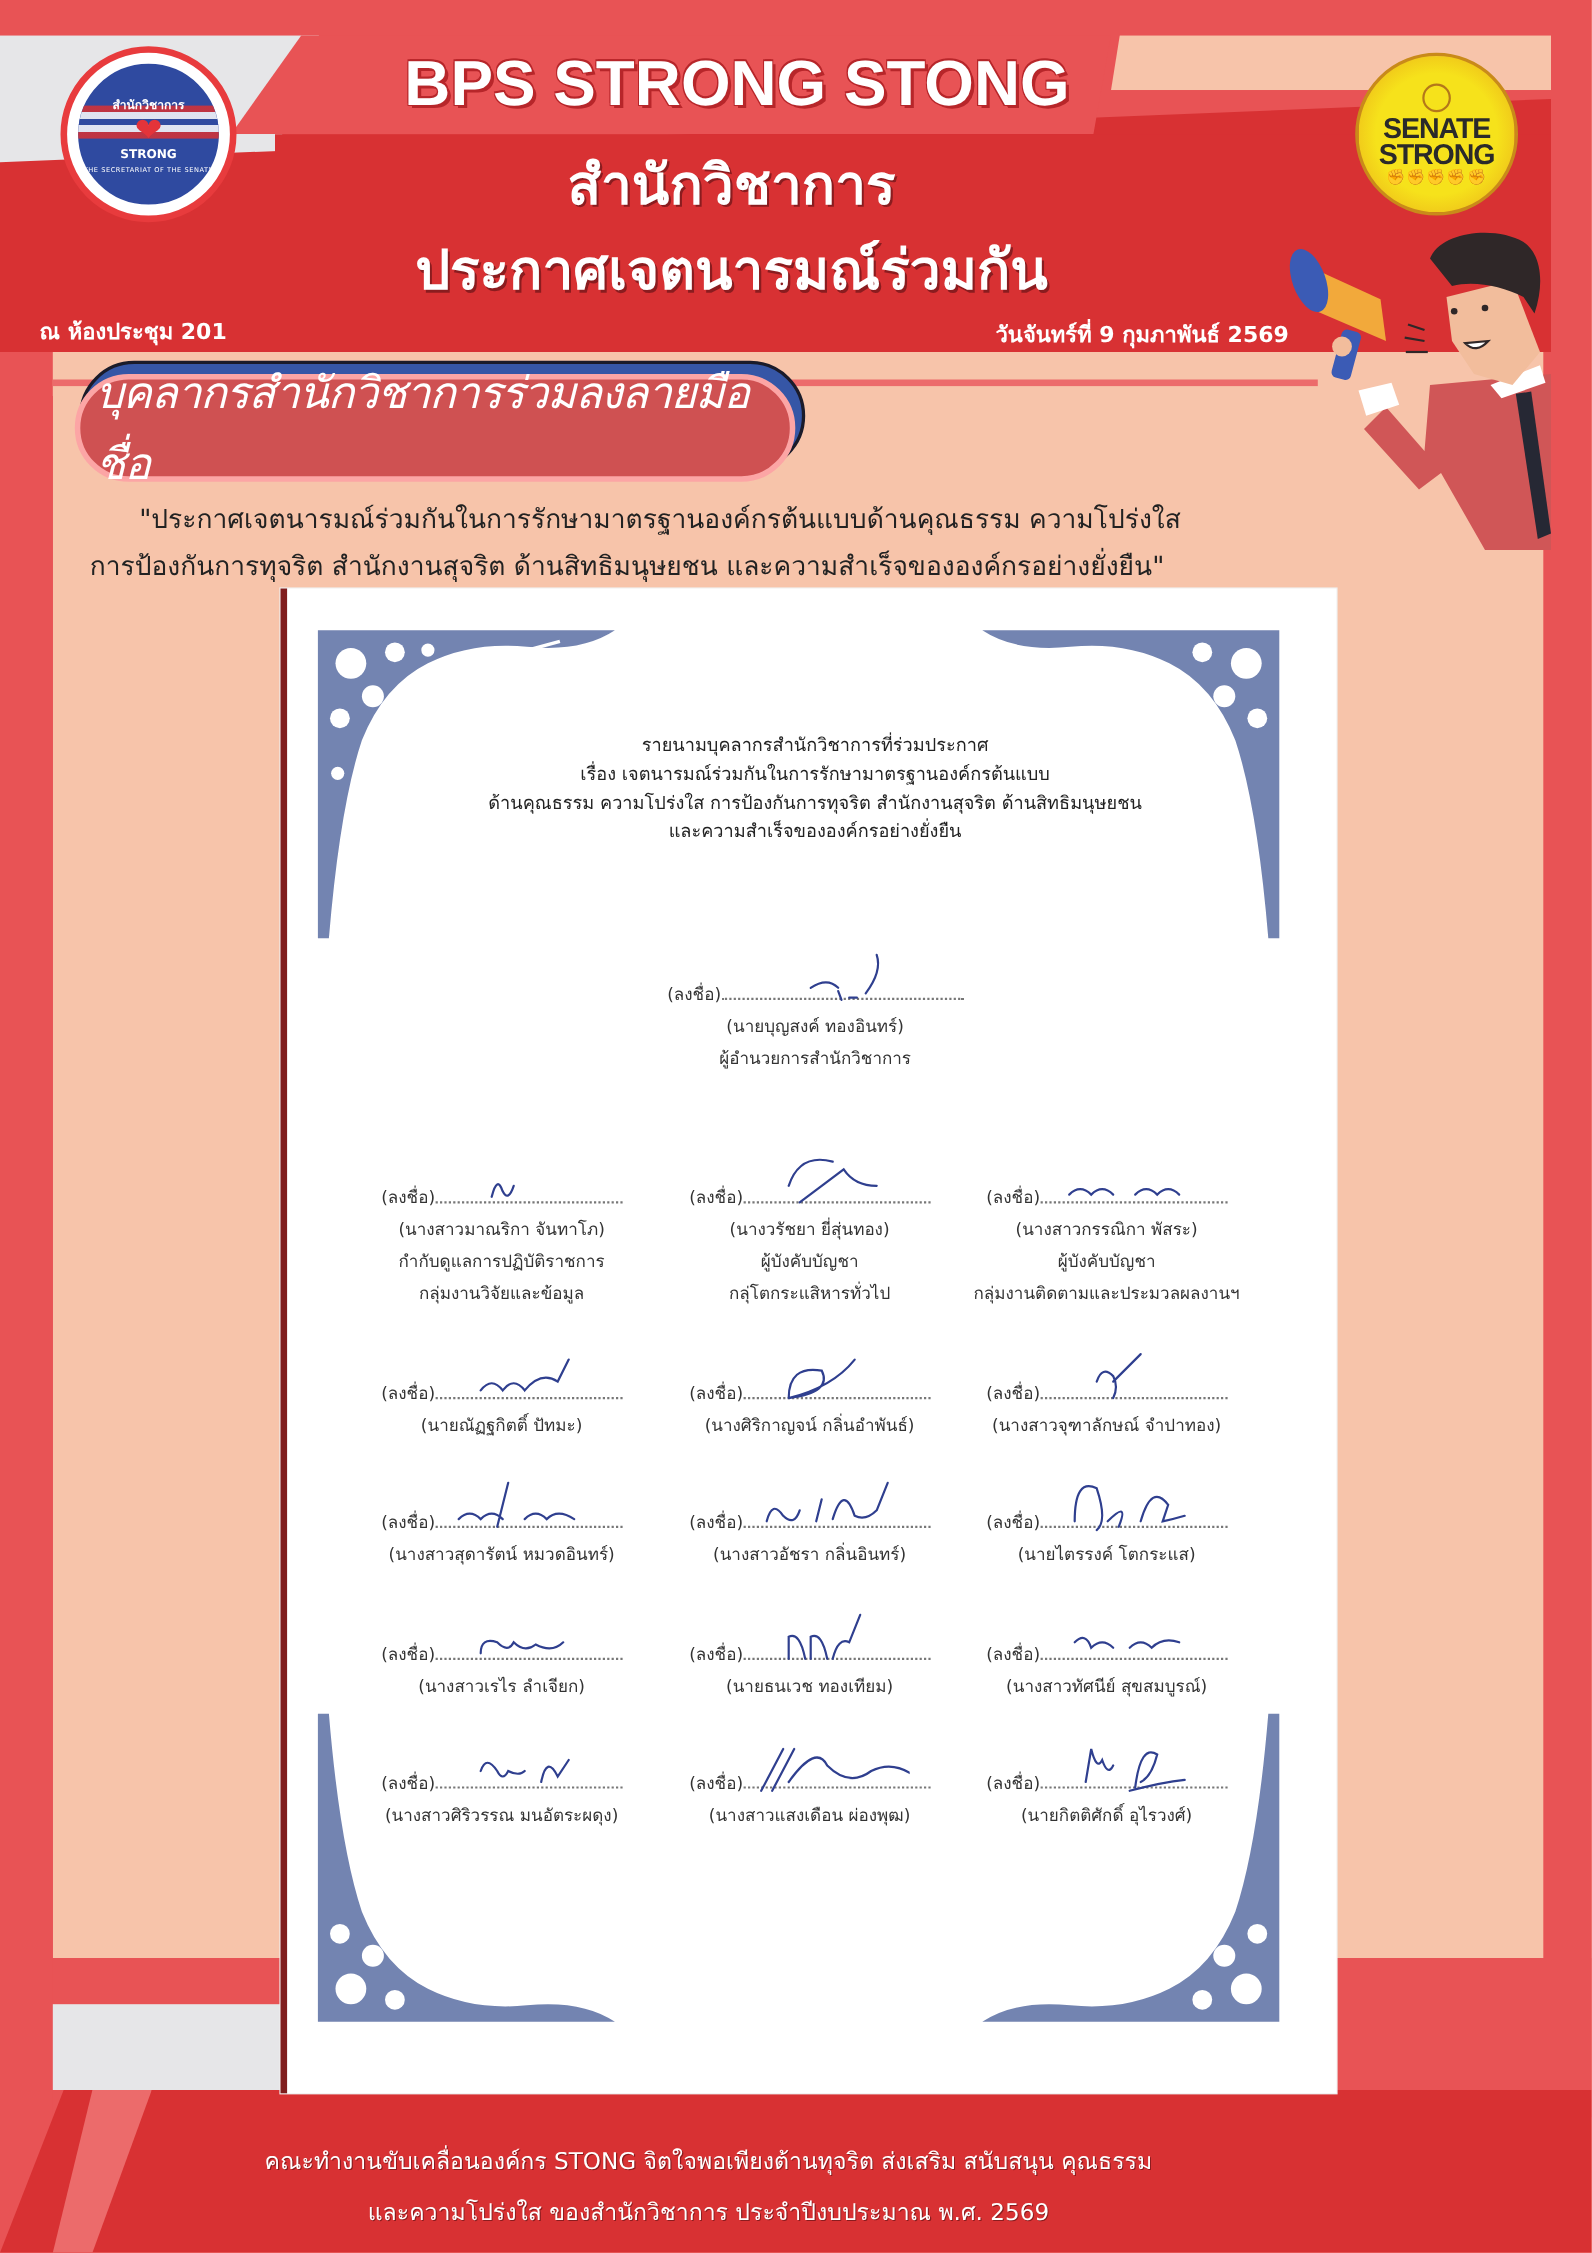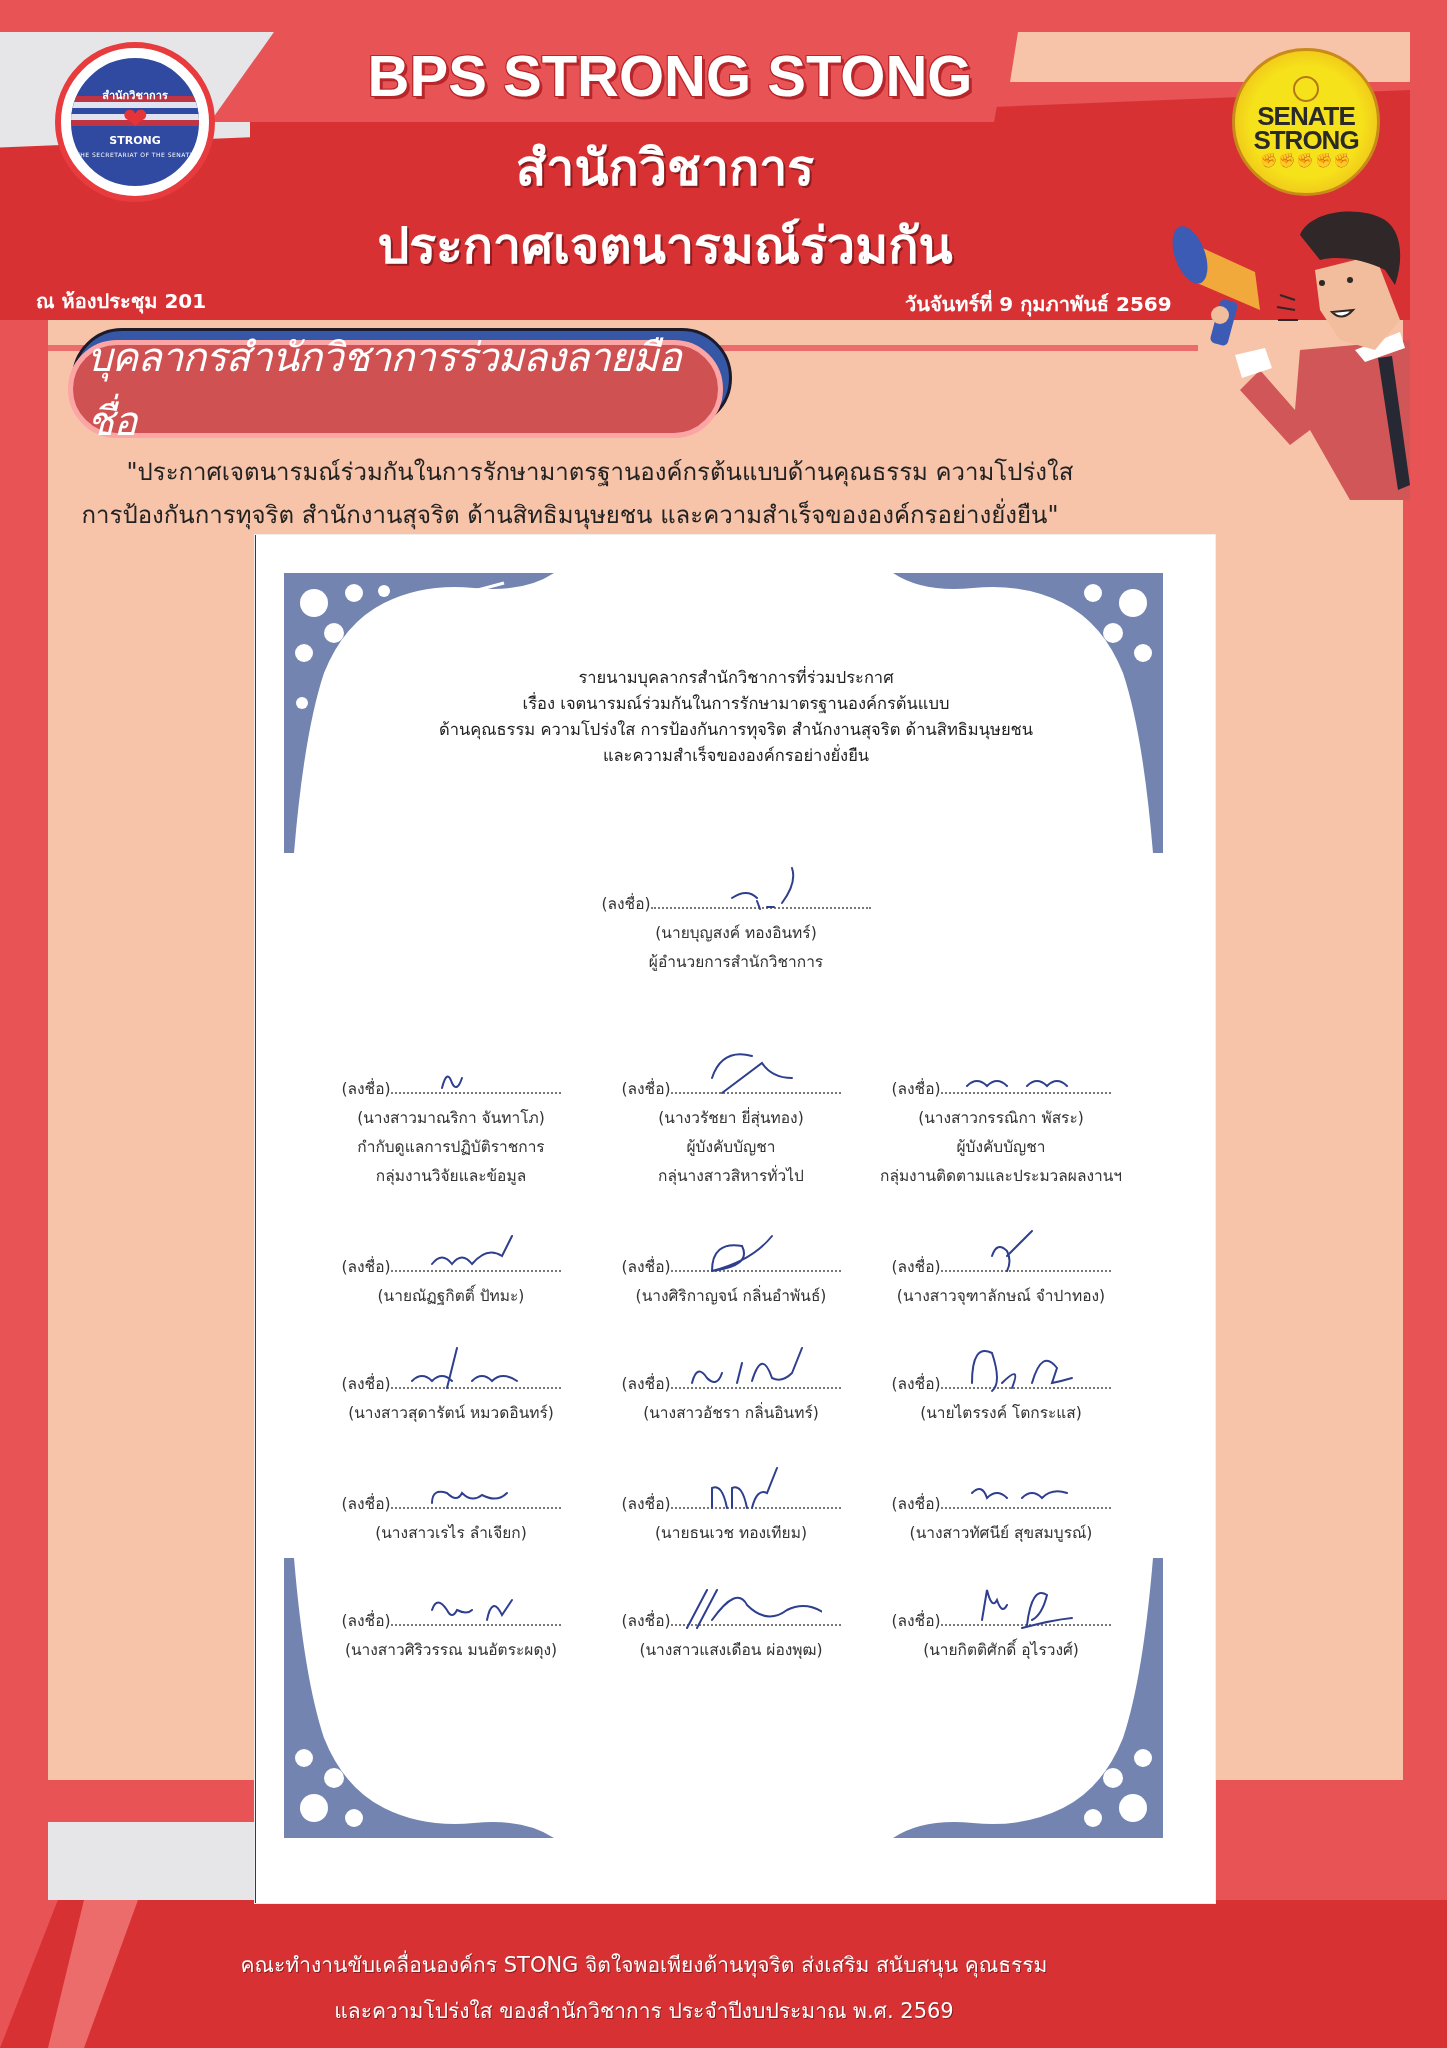--- a/index.html
+++ b/index.html
@@ -92,21 +92,21 @@
   .pill span { font-size: 40px; font-style: italic; color: #ffffff; font-weight: normal; letter-spacing: -1px; }
 
   .quote {
     left: 40px; width: 1060px; text-align: center; font-size: 24px; color: #222;
   }
   .quote1 { top: 452px; padding-left: 60px; }
   .quote2 { top: 495px; }
 
   
   .doc { left: 255px; top: 535px; width: 960px; height: 1368px; background: #ffffff;
-    border-left: 1px solid #7f1d1d; box-shadow: 0 0 0 1px #eee; }
+    border-left: 6px solid #7f1d1d; box-shadow: 0 0 0 1px #eee; }
   .orn { position: absolute; width: 290px; height: 300px; }
   .orn.tl { left: 18px; top: 28px; }
   .orn.tr { right: 42px; top: 28px; transform: scaleX(-1); }
   .orn.bl { left: 18px; bottom: 55px; transform: scaleY(-1); }
   .orn.br { right: 42px; bottom: 55px; transform: scale(-1,-1); }
 
   .doc-head { position: absolute; left: 0; width: 960px; top: 130px; text-align: center;
     font-size: 16.5px; line-height: 26px; color: #222; }
 
   .sig { position: absolute; text-align: center; font-size: 15.5px; color: #333; line-height: 29px; }
@@ -263,21 +263,21 @@
     <div>กำกับดูแลการปฏิบัติราชการ</div>
     <div>กลุ่มงานวิจัยและข้อมูล</div>
   </div>
   <div class="sig" style="left:340px; top:540px; width:270px;">
     <div class="line"><span>(ลงชื่อ)</span><span class="dots"></span>
       <svg class="scribble" viewBox="0 0 130 50">
           <path d="M30,30 Q40,0 70,8 M40,45 L80,15 Q90,30 110,30"></path>
         </svg></div>
     <div>(นางวรัชยา ยี่สุ่นทอง)</div>
     <div>ผู้บังคับบัญชา</div>
-    <div>กลุ่นางสาวสิหารทั่วไป</div>
+    <div>กลุ่โตกระแสิหารทั่วไป</div>
   </div>
   <div class="sig" style="left:600px; top:540px; width:290px;">
     <div class="line"><span>(ลงชื่อ)</span><span class="dots"></span>
       <svg class="scribble" viewBox="0 0 130 50">
           <path d="M15,38 Q25,28 35,38 Q45,28 55,38 M75,38 Q85,28 95,38 Q105,28 115,38"></path>
         </svg></div>
     <div>(นางสาวกรรณิกา พัสระ)</div>
     <div>ผู้บังคับบัญชา</div>
     <div>กลุ่มงานติดตามและประมวลผลงานฯ</div>
   </div>

